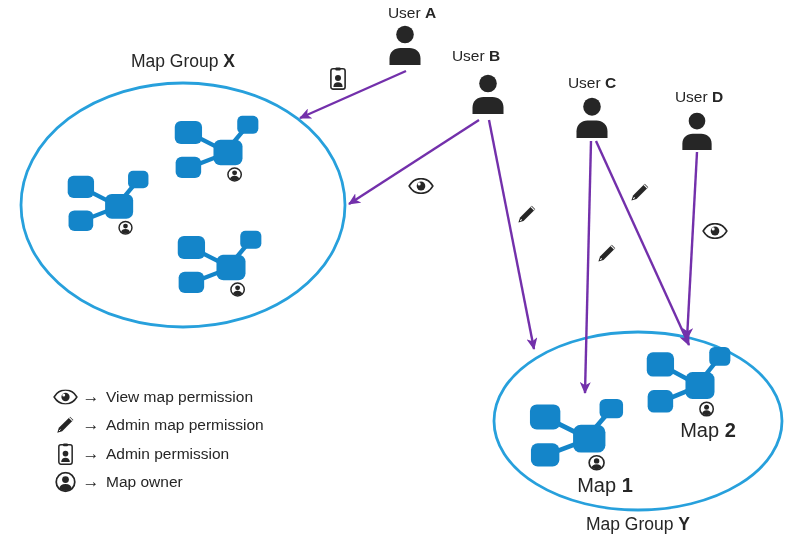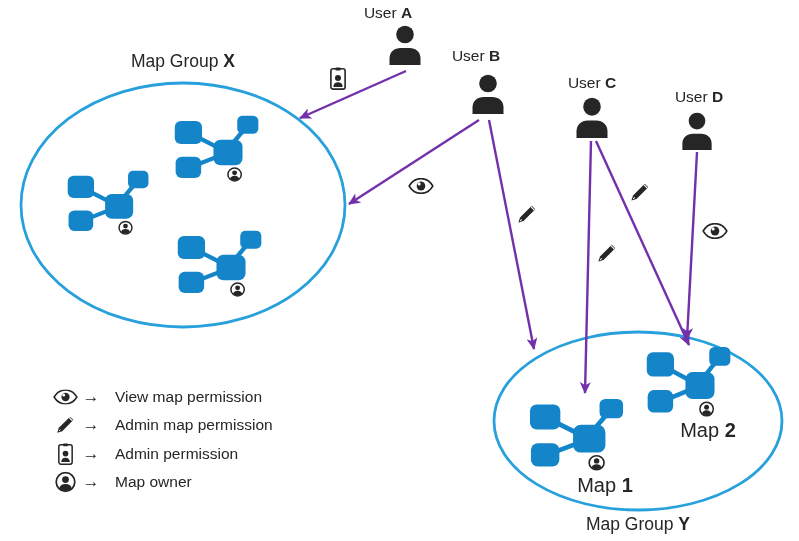--- a/index.html
+++ b/index.html
@@ -26,21 +26,21 @@
   .blue-f{fill:var(--map-blue);}
   .blue-ln{stroke:var(--map-blue);stroke-width:5;stroke-linecap:round;}
   .ellipse{fill:none;stroke:var(--ellipse-blue);stroke-width:2.8;}
   .arrow{stroke:var(--arrow-purple);stroke-width:2.4;fill:none;marker-end:url(#arrowhead);}
   #arrowhead path{fill:var(--arrow-purple);}
   
   .legend{position:absolute;left:52px;top:383px;}
   .lg-row{display:flex;align-items:center;height:28.3px;}
   .lg-ic{width:27px;height:24px;flex:0 0 27px;display:flex;align-items:center;justify-content:center;}
   .lg-arrow{width:24px;font-size:17px;color:var(--ink);text-align:center;}
-  .lg-txt{font-size:15.5px;color:var(--ink);margin-left:12px;}
+  .lg-txt{font-size:15.5px;color:var(--ink);margin-left:3px;}
 </style>
 </head>
 <body>
 
 <div class="canvas">
 
   <svg class="layer" width="799" height="541" viewBox="0 0 799 541">
     <defs>
       <marker id="arrowhead" markerUnits="userSpaceOnUse" markerWidth="13" markerHeight="11" viewBox="0 0 13 11" refX="11" refY="5.5" orient="auto">
         <path d="M0,0 L12,5.5 L0,11 L3.2,5.5 Z"></path>
@@ -113,21 +113,21 @@
     <use href="#sym-mindmap" x="645" y="346" width="88" height="72"></use>
 
     <use href="#sym-badge" x="330" y="67" width="16" height="23"></use>
     <use href="#sym-eye" x="408" y="178" width="26" height="16"></use>
     <use href="#sym-pencil" x="516" y="203" width="22" height="22"></use>
     <use href="#sym-pencil" x="629" y="181" width="22" height="22"></use>
     <use href="#sym-pencil" x="596" y="242" width="22" height="22"></use>
     <use href="#sym-eye" x="702" y="223" width="26" height="16"></use>
   </svg>
 
-  <div class="lbl" style="left:388px;top:4px"><span>User </span><b>A</b></div>
+  <div class="lbl" style="left:412px;top:4px"><span>User </span><b>A</b></div>
   <div class="lbl" style="left:476px;top:47px"><span>User </span><b>B</b></div>
   <div class="lbl" style="left:592px;top:74px"><span>User </span><b>C</b></div>
   <div class="lbl" style="left:699px;top:88px"><span>User </span><b>D</b></div>
 
   <div class="lbl grp-lbl" style="left:638px;top:514px"><span>Map Group </span><b>Y</b></div>
   <div class="lbl grp-lbl" style="left:183px;top:51px"><span>Map Group </span><b>X</b></div>
 
   <div class="lbl map-lbl" style="left:605px;top:474px"><span>Map </span><b>1</b></div>
   <div class="lbl map-lbl" style="left:708px;top:419px"><span>Map </span><b>2</b></div>
 

